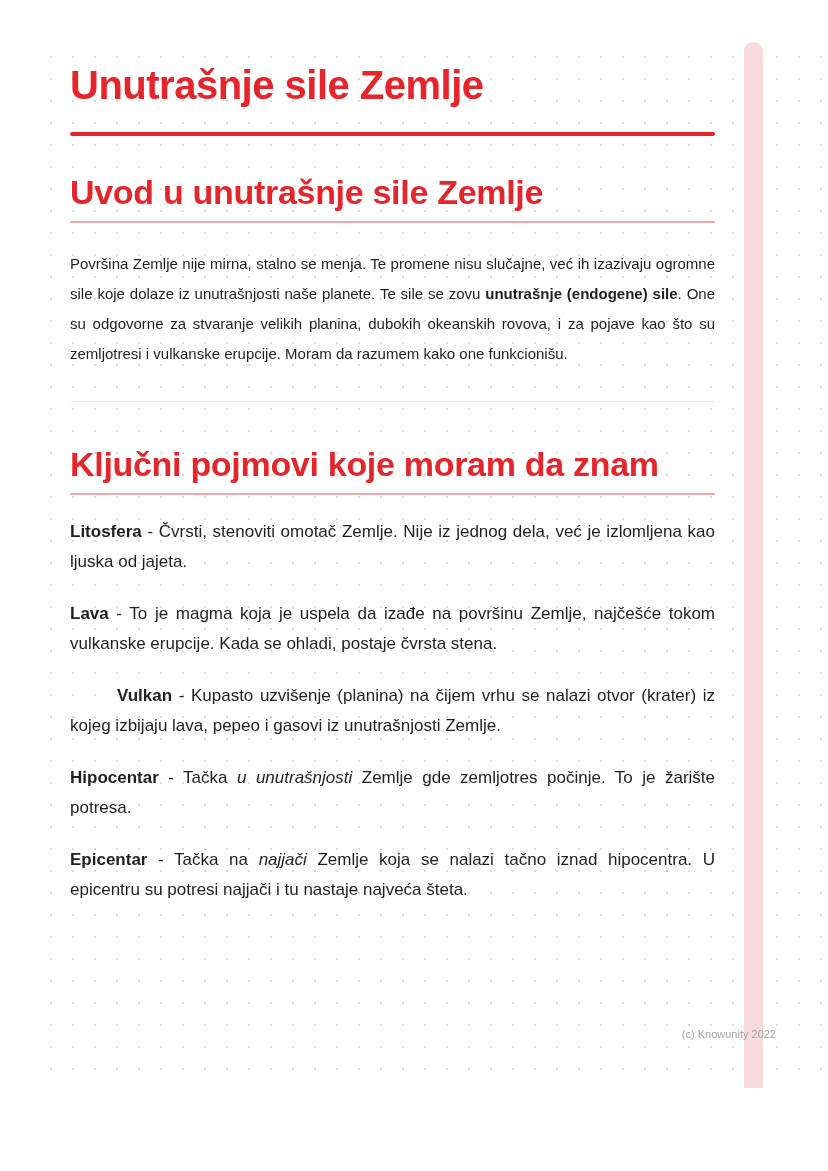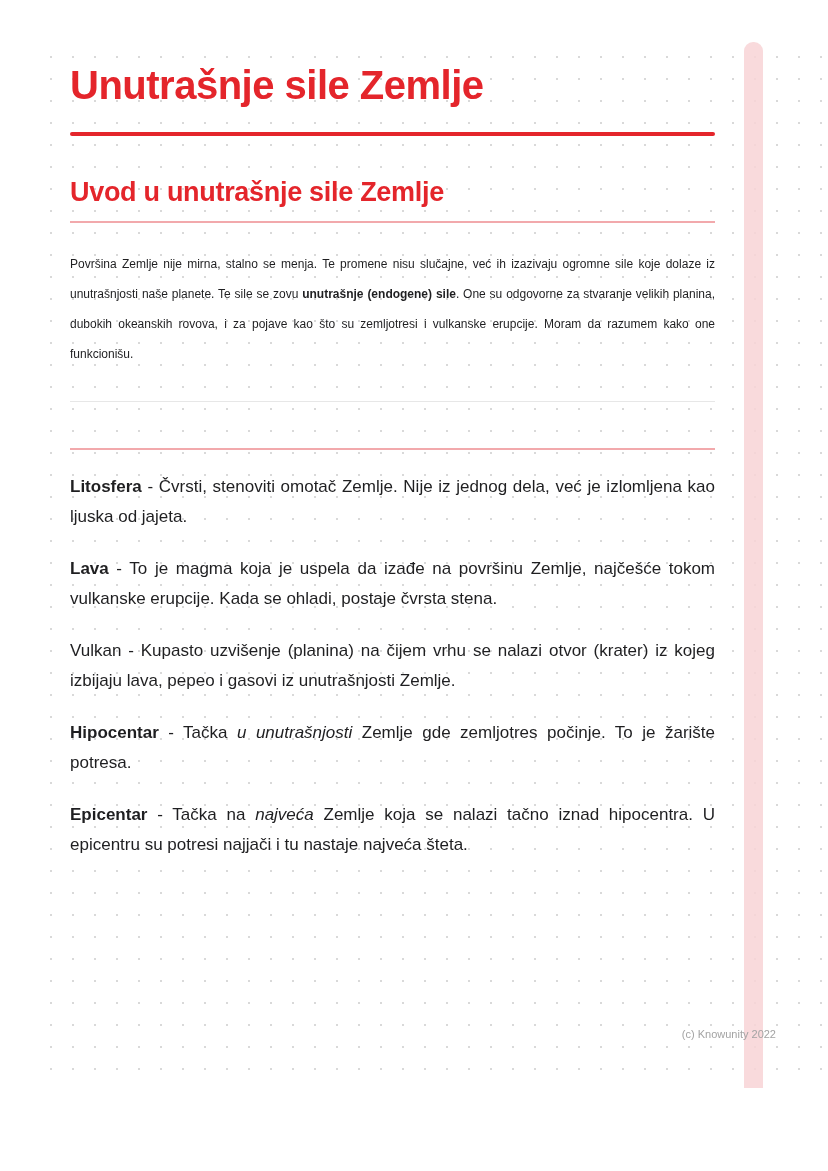--- a/index.html
+++ b/index.html
@@ -52,36 +52,36 @@
     letter-spacing: -0.5px;
     color: var(--accent, #e4252b);
   }
   .title-rule {
     margin-top: 24px;
     height: 4px;
     border-radius: 2px;
     background: var(--accent, #e4252b);
   }
   .section-heading {
-    font-size: 27px;
+    font-size: 34px;
     line-height: 32px;
     font-weight: 800;
     letter-spacing: -0.3px;
     color: var(--accent, #e4252b);
   }
   .heading-underline {
     margin-top: 13px;
     height: 2px;
     background: var(--underline, #f2a9ac);
   }
   .sec-intro { margin-top: 40px; }
   .sec-terms { margin-top: 46px; }
   .body-par {
     margin-top: 26px;
-    font-size: 12px;
+    font-size: 15px;
     line-height: 30px;
     color: #1f1f21;
     text-align: justify;
   }
   .def-par {
     margin-top: 22px;
     font-size: 17px;
     line-height: 30px;
     color: #1f1f21;
     text-align: justify;
@@ -114,25 +114,26 @@
 
     <section class="sec-intro">
       <h2 class="section-heading">Uvod u unutrašnje sile Zemlje</h2>
       <div class="heading-underline"></div>
       <p class="body-par"><span>Površina Zemlje nije mirna, stalno se menja. Te promene nisu slučajne, već ih izazivaju ogromne sile koje dolaze iz unutrašnjosti naše planete. Te sile se zovu </span><span style="font-weight: 700;">unutrašnje (endogene) sile</span><span>. One su odgovorne za stvaranje velikih planina, dubokih okeanskih rovova, i za pojave kao što su zemljotresi i vulkanske erupcije. Moram da razumem kako one funkcionišu.</span></p>
     </section>
 
     <hr class="divider">
 
     <section class="sec-terms">
+      <h2 class="section-heading">Ključni pojmovi koje moram da znam</h2>
       <div class="heading-underline"></div>
 
       <p class="def-par"><span style="font-weight: 700;">Litosfera</span><span> - Čvrsti, stenoviti omotač Zemlje. Nije iz jednog dela, već je izlomljena kao ljuska od jajeta.</span></p>
       <p class="def-par"><span style="font-weight: 700;">Lava</span><span> - To je magma koja je uspela da izađe na površinu Zemlje, najčešće tokom vulkanske erupcije. Kada se ohladi, postaje čvrsta stena.</span></p>
-      <p class="def-par"><span style="font-weight: 400;">Vulkan</span><span> - Kupasto uzvišenje (planina) na čijem vrhu se nalazi otvor (krater) iz kojeg izbijaju lava, pepeo i gasovi iz unutrašnjosti Zemlje.</span></p>
+      <p class="def-par"><span style="font-weight: 700; margin-left: 47px;">Vulkan</span><span> - Kupasto uzvišenje (planina) na čijem vrhu se nalazi otvor (krater) iz kojeg izbijaju lava, pepeo i gasovi iz unutrašnjosti Zemlje.</span></p>
       <p class="def-par"><span style="font-weight: 700;">Hipocentar</span><span> - Tačka </span><span style="font-style: italic;">u unutrašnjosti</span><span> Zemlje gde zemljotres počinje. To je žarište potresa.</span></p>
-      <p class="def-par"><span style="font-weight: 700;">Epicentar</span><span> - Tačka na </span><span style="font-style: italic;">najveća</span><span> Zemlje koja se nalazi tačno iznad hipocentra. U epicentru su potresi najjači i tu nastaje najveća šteta.</span></p>
+      <p class="def-par"><span style="font-weight: 700;">Epicentar</span><span> - Tačka na </span><span style="font-style: italic;">najjači</span><span> Zemlje koja se nalazi tačno iznad hipocentra. U epicentru su potresi najjači i tu nastaje najveća šteta.</span></p>
     </section>
 
   </div>
 
   <div class="footer-credit">(c) Knowunity 2022</div>
 </div>
 
 </body></html>

